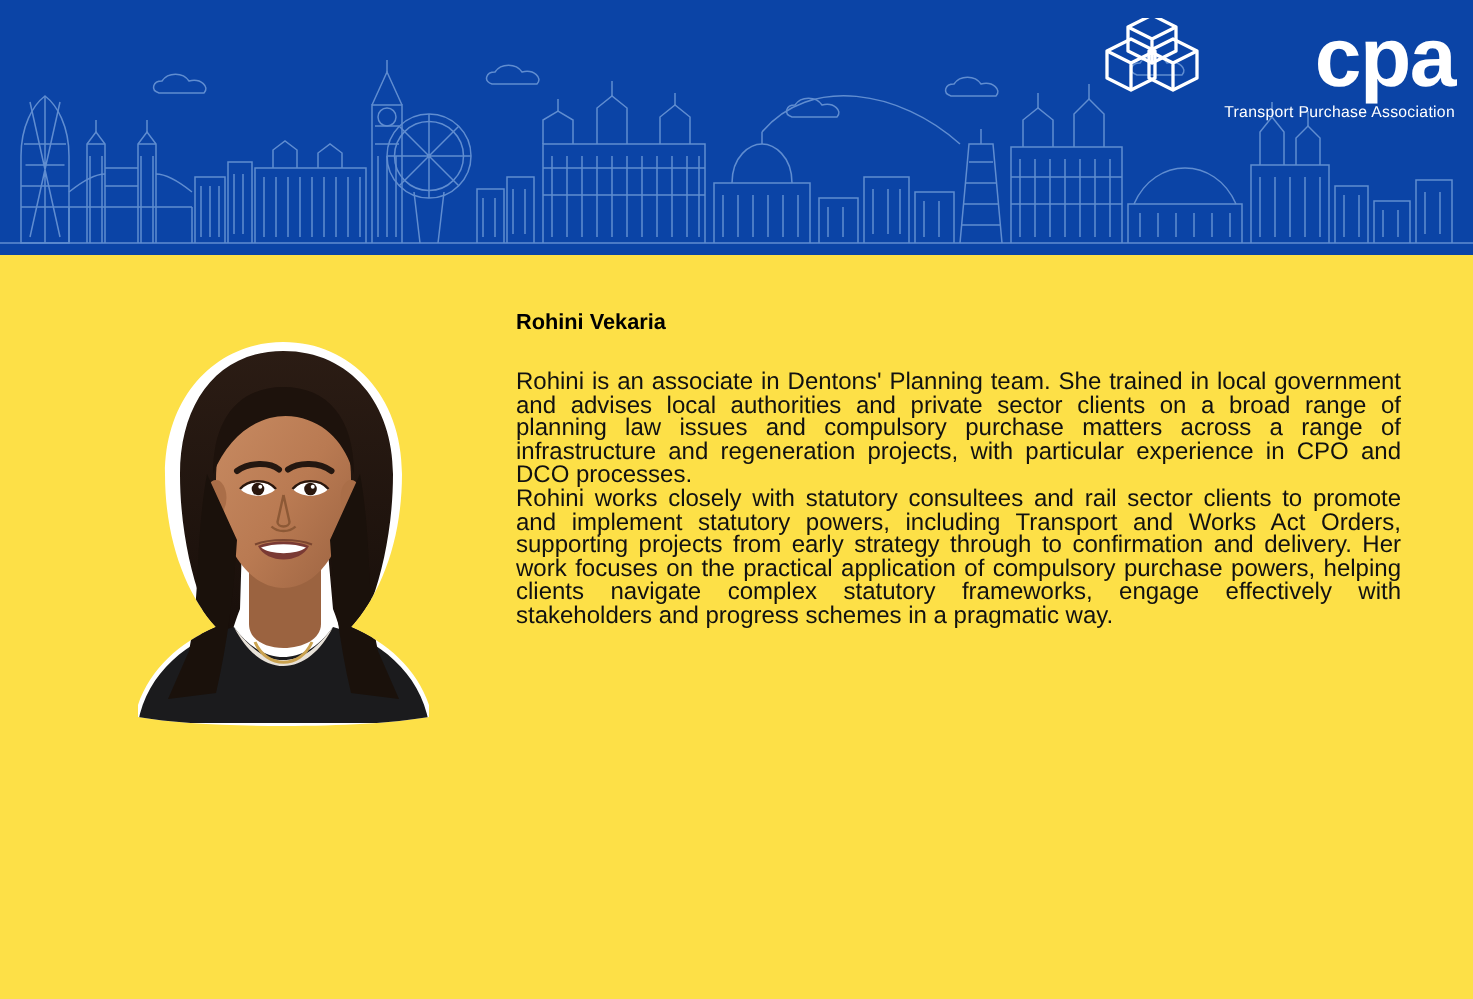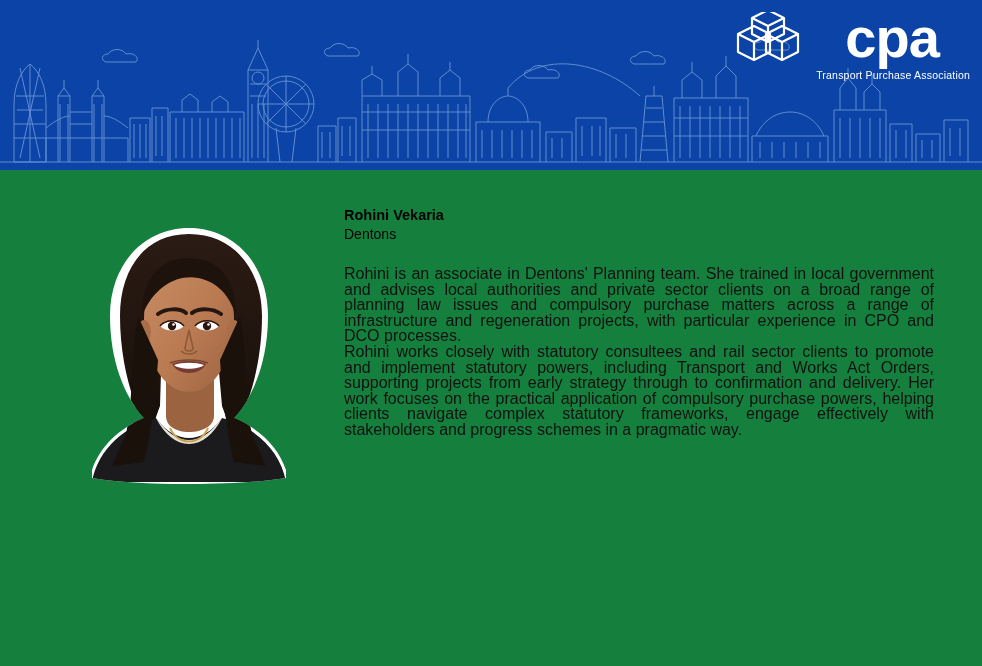--- a/index.html
+++ b/index.html
@@ -42,21 +42,21 @@
     gap: 10px;
   }
   .logo-mark {
     width: 72px;
     height: 62px;
     margin-top: 2px;
   }
   .logo-text-wrap {
     display: flex;
     flex-direction: column;
-    align-items: center;
+    align-items: flex-end;
   }
   .logo-word {
     font-family: "Liberation Sans", sans-serif;
     font-size: 56px;
     line-height: 56px;
     font-weight: bold;
     color: #ffffff;
     letter-spacing: -1px;
   }
   .logo-sub {
@@ -69,21 +69,21 @@
     padding-left: 2px;
   }
 
   
   .content {
     position: absolute;
     left: 0;
     top: 170px;
     width: 982px;
     height: 496px;
-    background: #15803d;
+    background: #fde047;
   }
 
   .portrait {
     position: absolute;
     left: 82px;
     top: 50px;
     width: 215px;
     height: 265px;
   }
   .portrait svg { display: block; }
@@ -326,17 +326,16 @@
         <path d="M88 143 C98 139 116 139 126 143" fill="none" stroke="#7b4630" stroke-width="1.4"></path>
 
         <path d="M56 96 C48 140 52 176 44 214 L30 246 L62 242 C70 208 74 172 76 140 Z" fill="#1a110b"></path>
         <path d="M158 96 C166 140 162 176 170 214 L184 246 L152 242 C144 208 140 172 138 140 Z" fill="#1a110b"></path>
       </g>
     </svg>
   </div>
 
   <div class="bio">
     <p class="person-name">Rohini Vekaria</p>
-    <p class="person-org">Dentons</p>
     <p class="bio-para first">Rohini is an associate in Dentons' Planning team. She trained in local government and advises local authorities and private sector clients on a broad range of planning law issues and compulsory purchase matters across a range of infrastructure and regeneration projects, with particular experience in CPO and DCO processes.</p>
     <p class="bio-para second">Rohini works closely with statutory consultees and rail sector clients to promote and implement statutory powers, including Transport and Works Act Orders, supporting projects from early strategy through to confirmation and delivery. Her work focuses on the practical application of compulsory purchase powers, helping clients navigate complex statutory frameworks, engage effectively with stakeholders and progress schemes in a pragmatic way.</p>
   </div>
 </div>
 
 </body></html>

